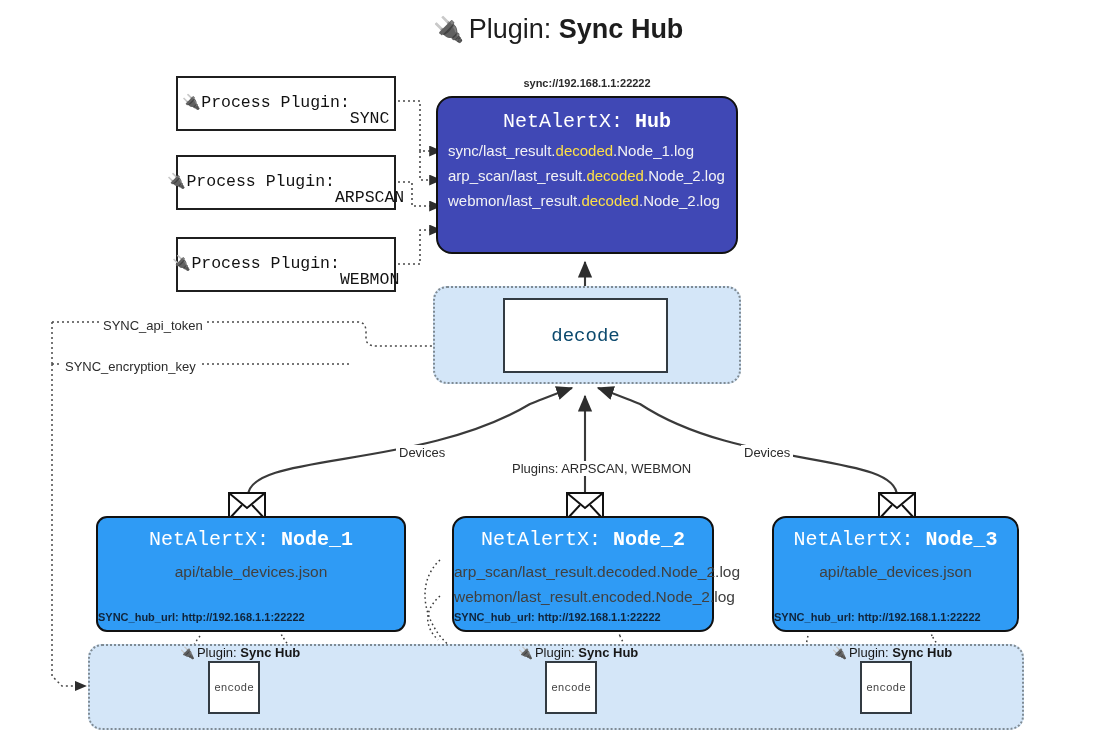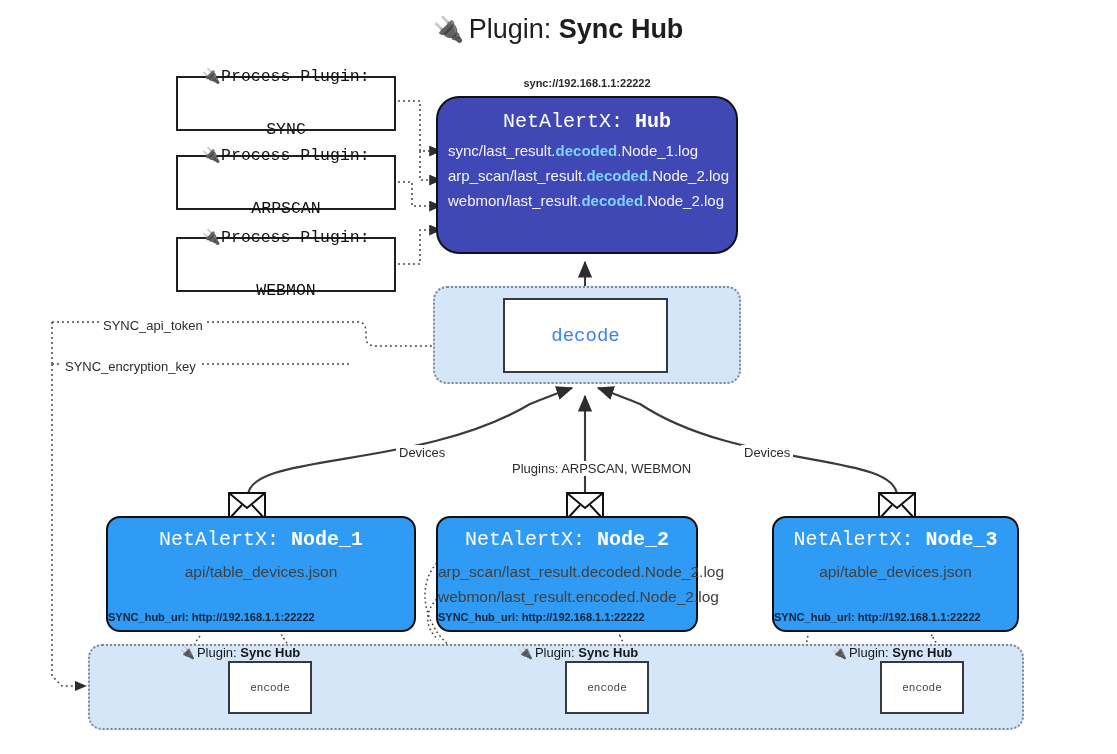--- a/index.html
+++ b/index.html
@@ -30,53 +30,53 @@
   #title .strong{font-weight:bold;}
 
   
   .proc-box{
     width:220px;height:55px;
     border:2px solid #1f1f1f;
     background:#ffffff;
     font-family:"Liberation Mono", monospace;
     font-size:16.5px;
     color:#121212;
-    display:flex;flex-direction:column;
+    display:flex;
     align-items:center;justify-content:center;
     line-height:1.22;
   }
   .proc-box .l1{display:block;white-space:nowrap;}
   .proc-box .l1 .plug{font-family:"DejaVu Sans",sans-serif;font-size:15px;}
   .proc-box .l2{display:block;margin-top:32px;}
 
   
   #hub{
     left:436px;top:96px;width:302px;height:158px;
     background:#4048b5;
     border:2px solid #111111;
-    border-radius:23px;
+    border-radius:16px;
     color:#ffffff;
     padding-top:6px;
   }
   #hub .hub-title{
     text-align:center;
     font-family:"Liberation Mono", monospace;
     font-size:20px;
     white-space:nowrap;
     margin-top:6px;margin-bottom:6px;
   }
   #hub .hub-title .strong{font-weight:bold;}
   #hub .loglines{padding-left:10px;}
   #hub .logline{
     font-size:15px;
     line-height:1.66;
     white-space:nowrap;
     color:#f2f2f5;
   }
-  #hub .logline b{font-weight:bold;color:#7dd3fc;}
+  #hub .logline b{font-weight:normal;color:#fde047;}
   #hub-url{
     left:436px;top:77px;width:302px;
     text-align:center;font-size:11px;font-weight:bold;color:#2a2a2a;
   }
 
   
   .band{
     background:#d4e6f8;
     border:2px dotted #7f8b94;
     border-radius:14px;
@@ -86,27 +86,27 @@
 
   
   .white-box{
     background:#ffffff;
     border:2px solid #333b42;
   }
   #decode-box{
     left:503px;top:298px;width:165px;height:75px;
     display:flex;align-items:center;justify-content:center;
     font-family:"Liberation Mono", monospace;
-    font-size:19px;color:#3b82f6;
+    font-size:19px;color:#0c4a6e;
   }
   .encode-box{
-    width:84px;height:53px;
+    width:52px;height:53px;
     display:flex;align-items:center;justify-content:center;
     font-family:"Liberation Mono", monospace;
-    font-size:11px;color:#444444;margin-left:20px;
+    font-size:11px;color:#444444;
   }
   #encode-1{left:208px;top:661px;}
   #encode-2{left:545px;top:661px;}
   #encode-3{left:860px;top:661px;}
 
   
   .plugin-caption{
     font-size:13px;color:#171717;white-space:nowrap;
   }
   .plugin-caption .plug{font-size:12px;margin-right:2px;}
@@ -116,22 +116,22 @@
   #cap-3{left:832px;top:645px;}
 
   
   .node{
     background:#2f9bf5;
     border:2px solid #111111;
     border-radius:14px;
     color:#ffffff;
     height:116px;
   }
-  #node-1{left:106px;top:516px;width:310px;}
-  #node-2{left:436px;top:516px;width:262px;}
+  #node-1{left:96px;top:516px;width:310px;border-radius:11px;}
+  #node-2{left:452px;top:516px;width:262px;}
   #node-3{left:772px;top:516px;width:247px;}
   .node .node-title{
     text-align:center;
     font-family:"Liberation Mono", monospace;
     font-size:20px;
     margin-top:10px;
     white-space:nowrap;
   }
   .node .node-title .strong{font-weight:bold;}
   .node .node-lines{margin-top:8px;text-align:center;}

